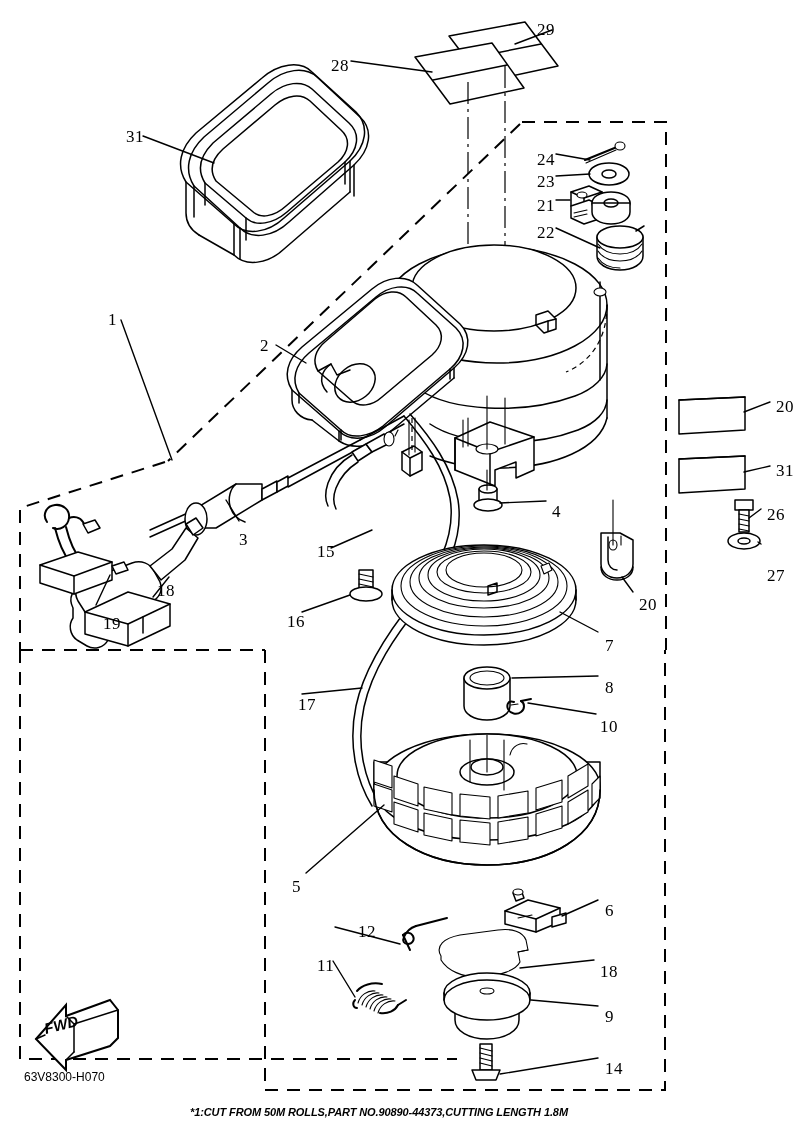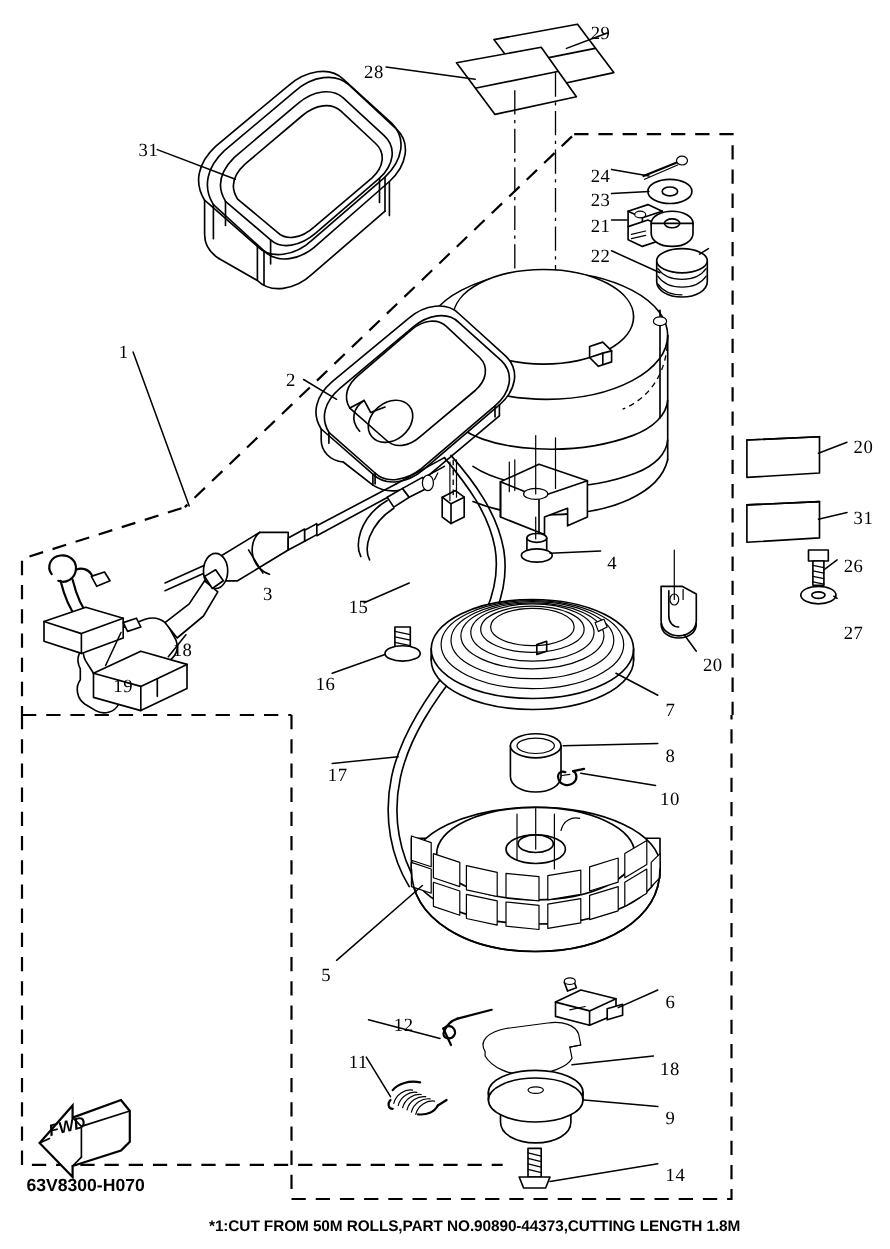--- a/index.html
+++ b/index.html
@@ -17,30 +17,31 @@
     font-size:17px;
     font-weight:400;
     color:#000;
     letter-spacing:0.5px;
     white-space:nowrap;
     line-height:1;
   }
   #footnote{
     position:absolute;
     left:190px;top:1106px;
-    font-size:14px;
+    font-size:11px;
     font-weight:700;
     letter-spacing:-0.1px;
     white-space:nowrap;
+    font-style:italic;
   }
   #drawing-no{
     position:absolute;
     left:24px;top:1070px;
-    font-size:16px;
-    font-weight:700;
+    font-size:12px;
+    font-weight:400;
     letter-spacing:0px;
     white-space:nowrap;
   }
   #fwd-label{
     position:absolute;
     left:44px;top:1016px;
     font-size:15px;
     font-weight:700;
     font-style:italic;
     transform:rotate(-14deg);

